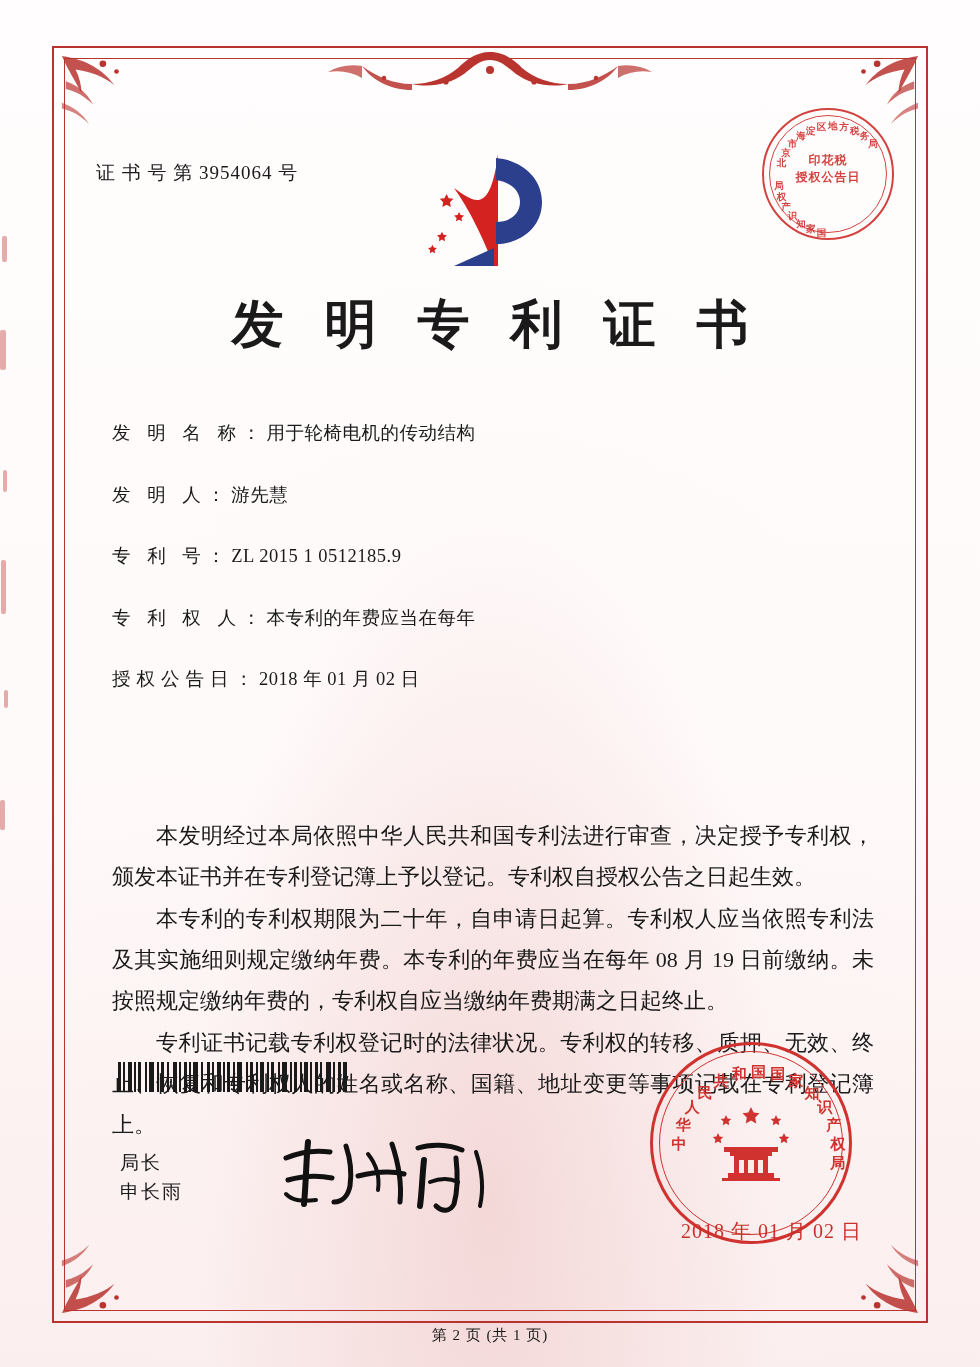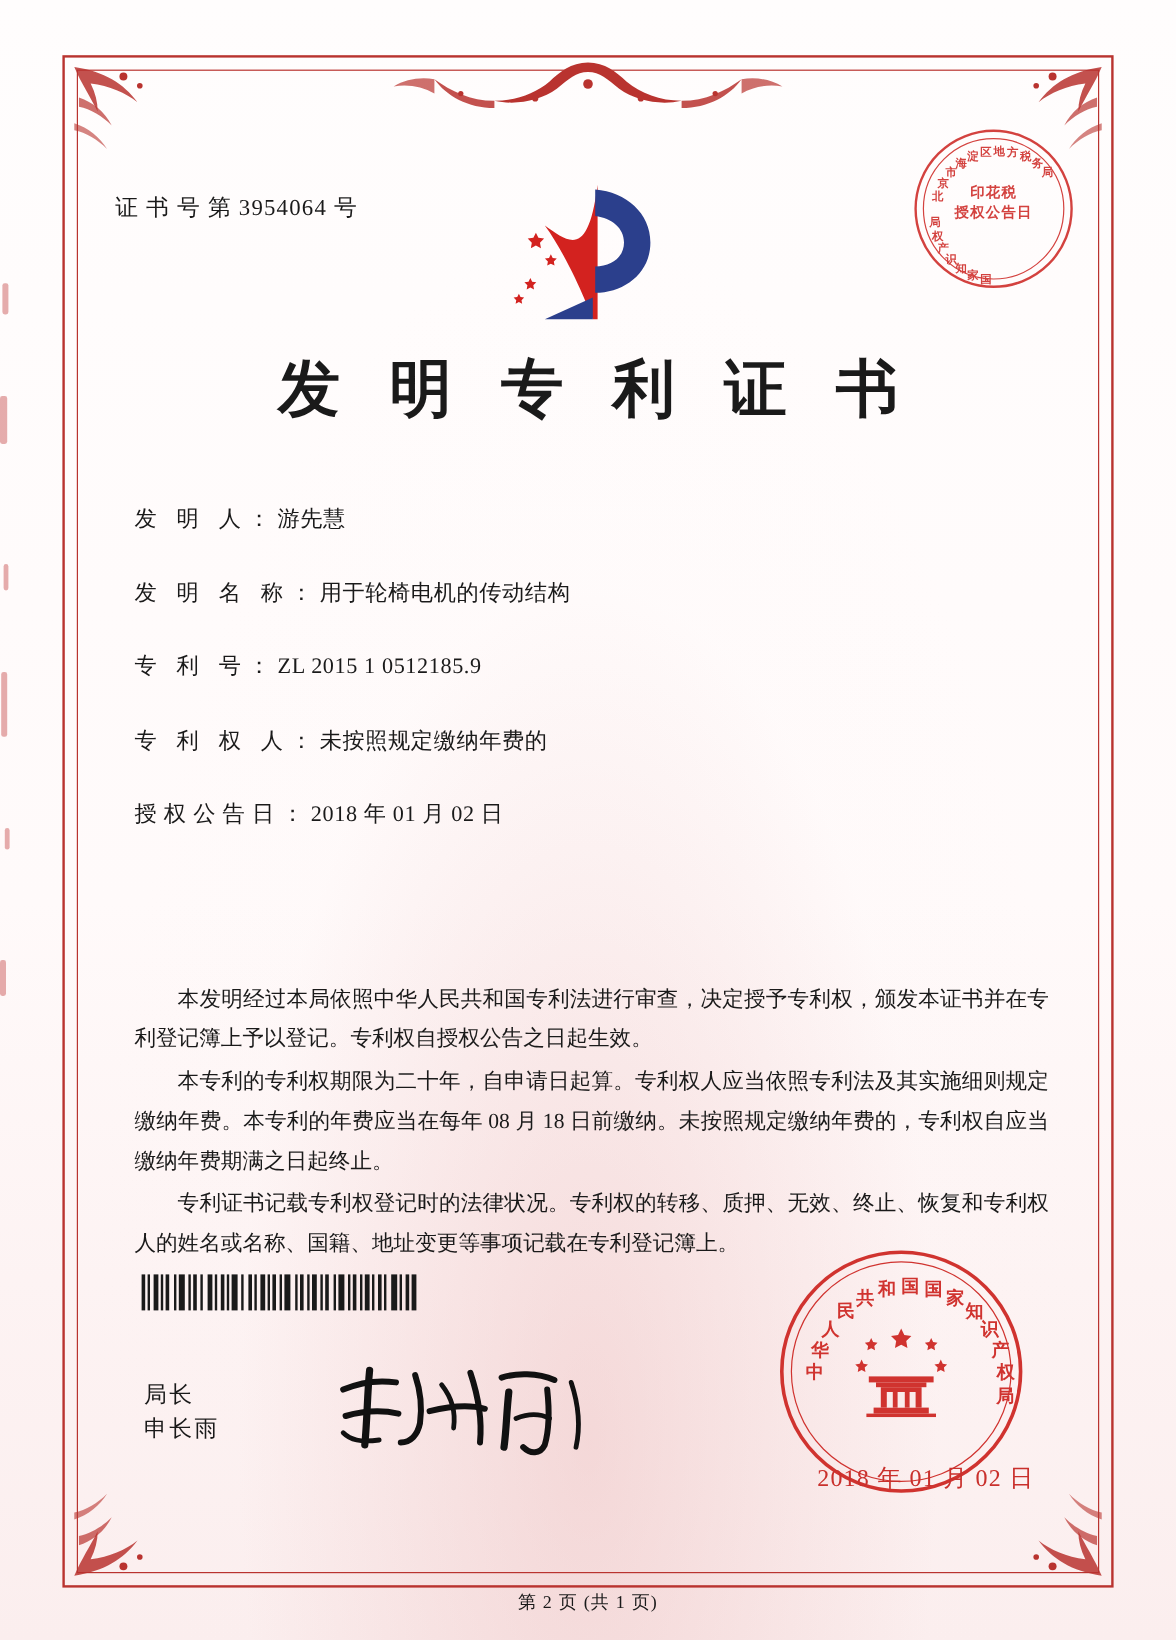--- a/index.html
+++ b/index.html
@@ -90,21 +90,21 @@
 
   
   .fields{position:absolute;left:112px;top:424px;right:110px;}
   .field{font-size:18.5px;line-height:1;margin-bottom:43px;white-space:nowrap;}
   .field .lbl{letter-spacing:6px;}
   .field .val{letter-spacing:.5px;}
 
   
   .body-text{
     position:absolute;left:112px;right:106px;top:816px;
-    font-size:18px;line-height:1.85;text-align:justify;
+    font-size:22px;line-height:1.85;text-align:justify;
   }
   .body-text p{margin:0 0 2px 0;text-indent:2em;}
 
   
   .barcode{position:absolute;left:118px;top:1062px;width:262px;height:30px;display:flex;align-items:stretch;}
   .barcode i{display:block;background:#1a1a1a;}
 
   
   .seal-bottom{
     position:absolute;right:128px;top:1042px;width:196px;height:196px;
@@ -261,39 +261,39 @@
     <div class="mid">
       <div>印花税</div>
       <div>授权公告日</div>
     </div>
   </div>
 
   <div class="title">发 明 专 利 证 书</div>
 
   <div class="fields">
     <div class="field">
+      <span class="lbl">发 明 名 称：</span><span class="val">用于轮椅电机的传动结构</span>
+    </div>
+    <div class="field">
       <span class="lbl">发 明 人：</span><span class="val">游先慧</span>
-    </div>
-    <div class="field">
-      <span class="lbl">发 明 名 称：</span><span class="val">用于轮椅电机的传动结构</span>
     </div>
     <div class="field">
       <span class="lbl">专 利 号：</span><span class="val">ZL 2015 1 0512185.9</span>
     </div>
     <div class="field">
-      <span class="lbl">专 利 权 人：</span><span class="val">未按照规定缴纳年费的</span>
+      <span class="lbl">专 利 权 人：</span><span class="val">本专利的年费应当在每年</span>
     </div>
     <div class="field">
       <span class="lbl">授权公告日：</span><span class="val">2018 年 01 月 02 日</span>
     </div>
   </div>
 
   <div class="body-text">
     <p>本发明经过本局依照中华人民共和国专利法进行审查，决定授予专利权，颁发本证书并在专利登记簿上予以登记。专利权自授权公告之日起生效。</p>
-    <p>本专利的专利权期限为二十年，自申请日起算。专利权人应当依照专利法及其实施细则规定缴纳年费。本专利的年费应当在每年 08 月 18 日前缴纳。未按照规定缴纳年费的，专利权自应当缴纳年费期满之日起终止。</p>
+    <p>本专利的专利权期限为二十年，自申请日起算。专利权人应当依照专利法及其实施细则规定缴纳年费。本专利的年费应当在每年 08 月 19 日前缴纳。未按照规定缴纳年费的，专利权自应当缴纳年费期满之日起终止。</p>
     <p>专利证书记载专利权登记时的法律状况。专利权的转移、质押、无效、终止、恢复和专利权人的姓名或名称、国籍、地址变更等事项记载在专利登记簿上。</p>
   </div>
 
   <div class="barcode">
     <i style="width:3px"></i>
       <i style="width:2px;background:transparent"></i>
     <i style="width:2px"></i>
       <i style="width:3px;background:transparent"></i>
     <i style="width:4px"></i>
       <i style="width:2px;background:transparent"></i>

